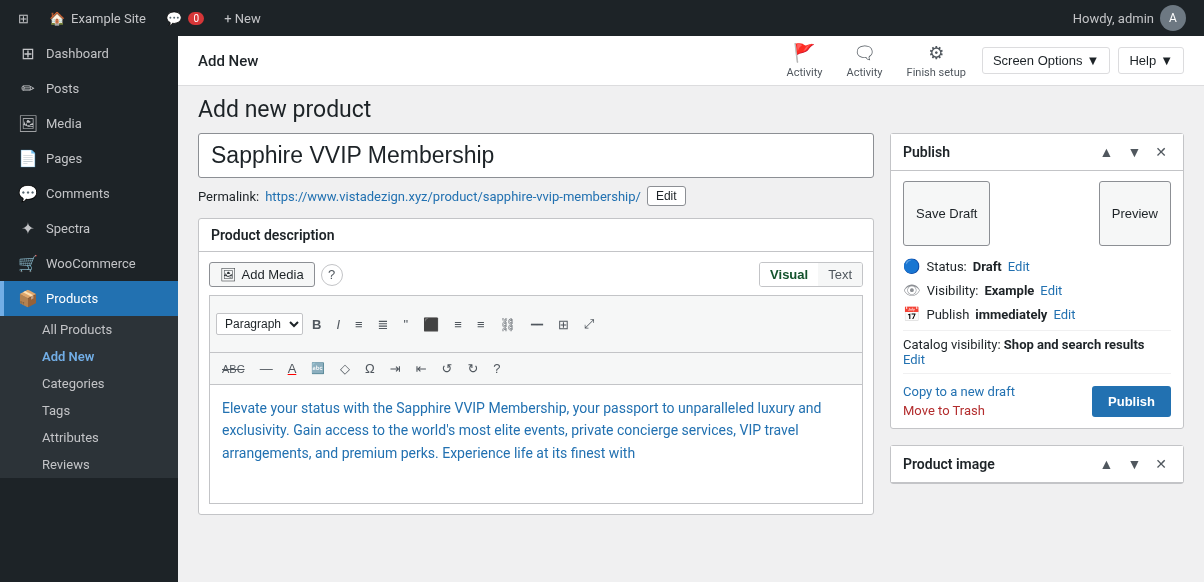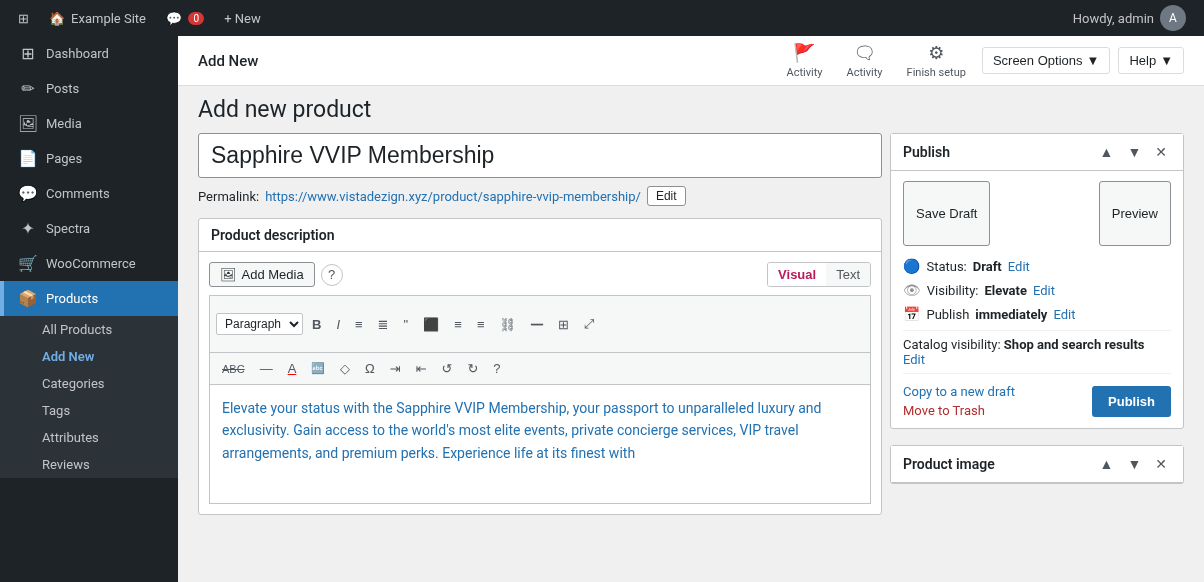--- a/index.html
+++ b/index.html
@@ -171,21 +171,21 @@
     .page-title {
       font-size: 23px;
       font-weight: 400;
       color: #1d2327;
       margin-bottom: 10px;
     }
 
     
     #post-columns {
       display: flex;
-      gap: 8px;
+      gap: 16px;
       align-items: flex-start;
       justify-content: flex-end;
     }
     #post-main {
       flex: 1;
       min-width: 0;
     }
     #post-sidebar {
       width: 294px;
       flex-shrink: 0;
@@ -268,21 +268,21 @@
       overflow: hidden;
     }
     .editor-mode-tab {
       padding: 4px 10px;
       font-size: 13px;
       cursor: pointer;
       background: #f6f7f7;
       color: #50575e;
       border: none;
     }
-    .editor-mode-tab.active { background: #fff; color: #be185d; font-weight: 600; }
+    .editor-mode-tab.active { background: #fff; color: #14532d; font-weight: 600; }
 
     
     .tinymce-toolbar {
       background: #f6f7f7;
       border: 1px solid #c3c4c7;
       border-bottom: none;
       padding: 16px 6px;
       display: flex;
       align-items: center;
       gap: 3px;
@@ -643,21 +643,21 @@
                 <span>Status:</span>
                 <strong>Draft</strong>
                 <a href="#">
                   <span>Edit</span>
                 </a>
               </div>
 
               <div class="publish-meta">
                 <span class="meta-icon">👁</span>
                 <span>Visibility:</span>
-                <strong>Elevate</strong>
+                <strong>Example</strong>
                 <a href="#">
                   <span>Edit</span>
                 </a>
               </div>
 
               <div class="publish-meta">
                 <span class="meta-icon">📅</span>
                 <span>Publish</span>
                 <strong>immediately</strong>
                 <a href="#">

